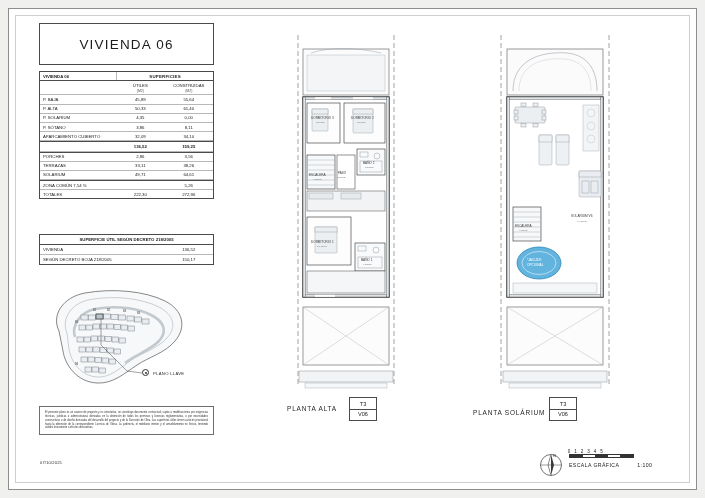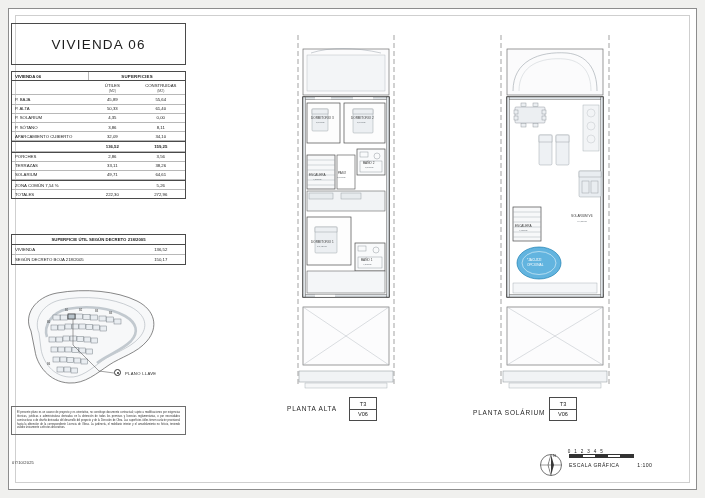--- a/index.html
+++ b/index.html
@@ -16,21 +16,21 @@
     background:#ffffff;
     border:1px solid #8d8d8d;
   }
   .inner-frame {
     position:absolute; left:6px; top:6px; right:6px; bottom:6px;
     border:1px solid #cfcfcf;
   }
 
   
   .info-col {
-    position:absolute; left:2px; top:14px; width:175px; height:452px;
+    position:absolute; left:30px; top:14px; width:175px; height:452px;
   }
   .title-box {
     position:absolute; left:0; top:0; width:175px; height:42px;
     border:1px solid #4a4a4a;
     display:flex; align-items:center; justify-content:center;
   }
   .title-box .t {
     font-size:13.5px; letter-spacing:1.2px; color:#1d1d1d;
   }
 

